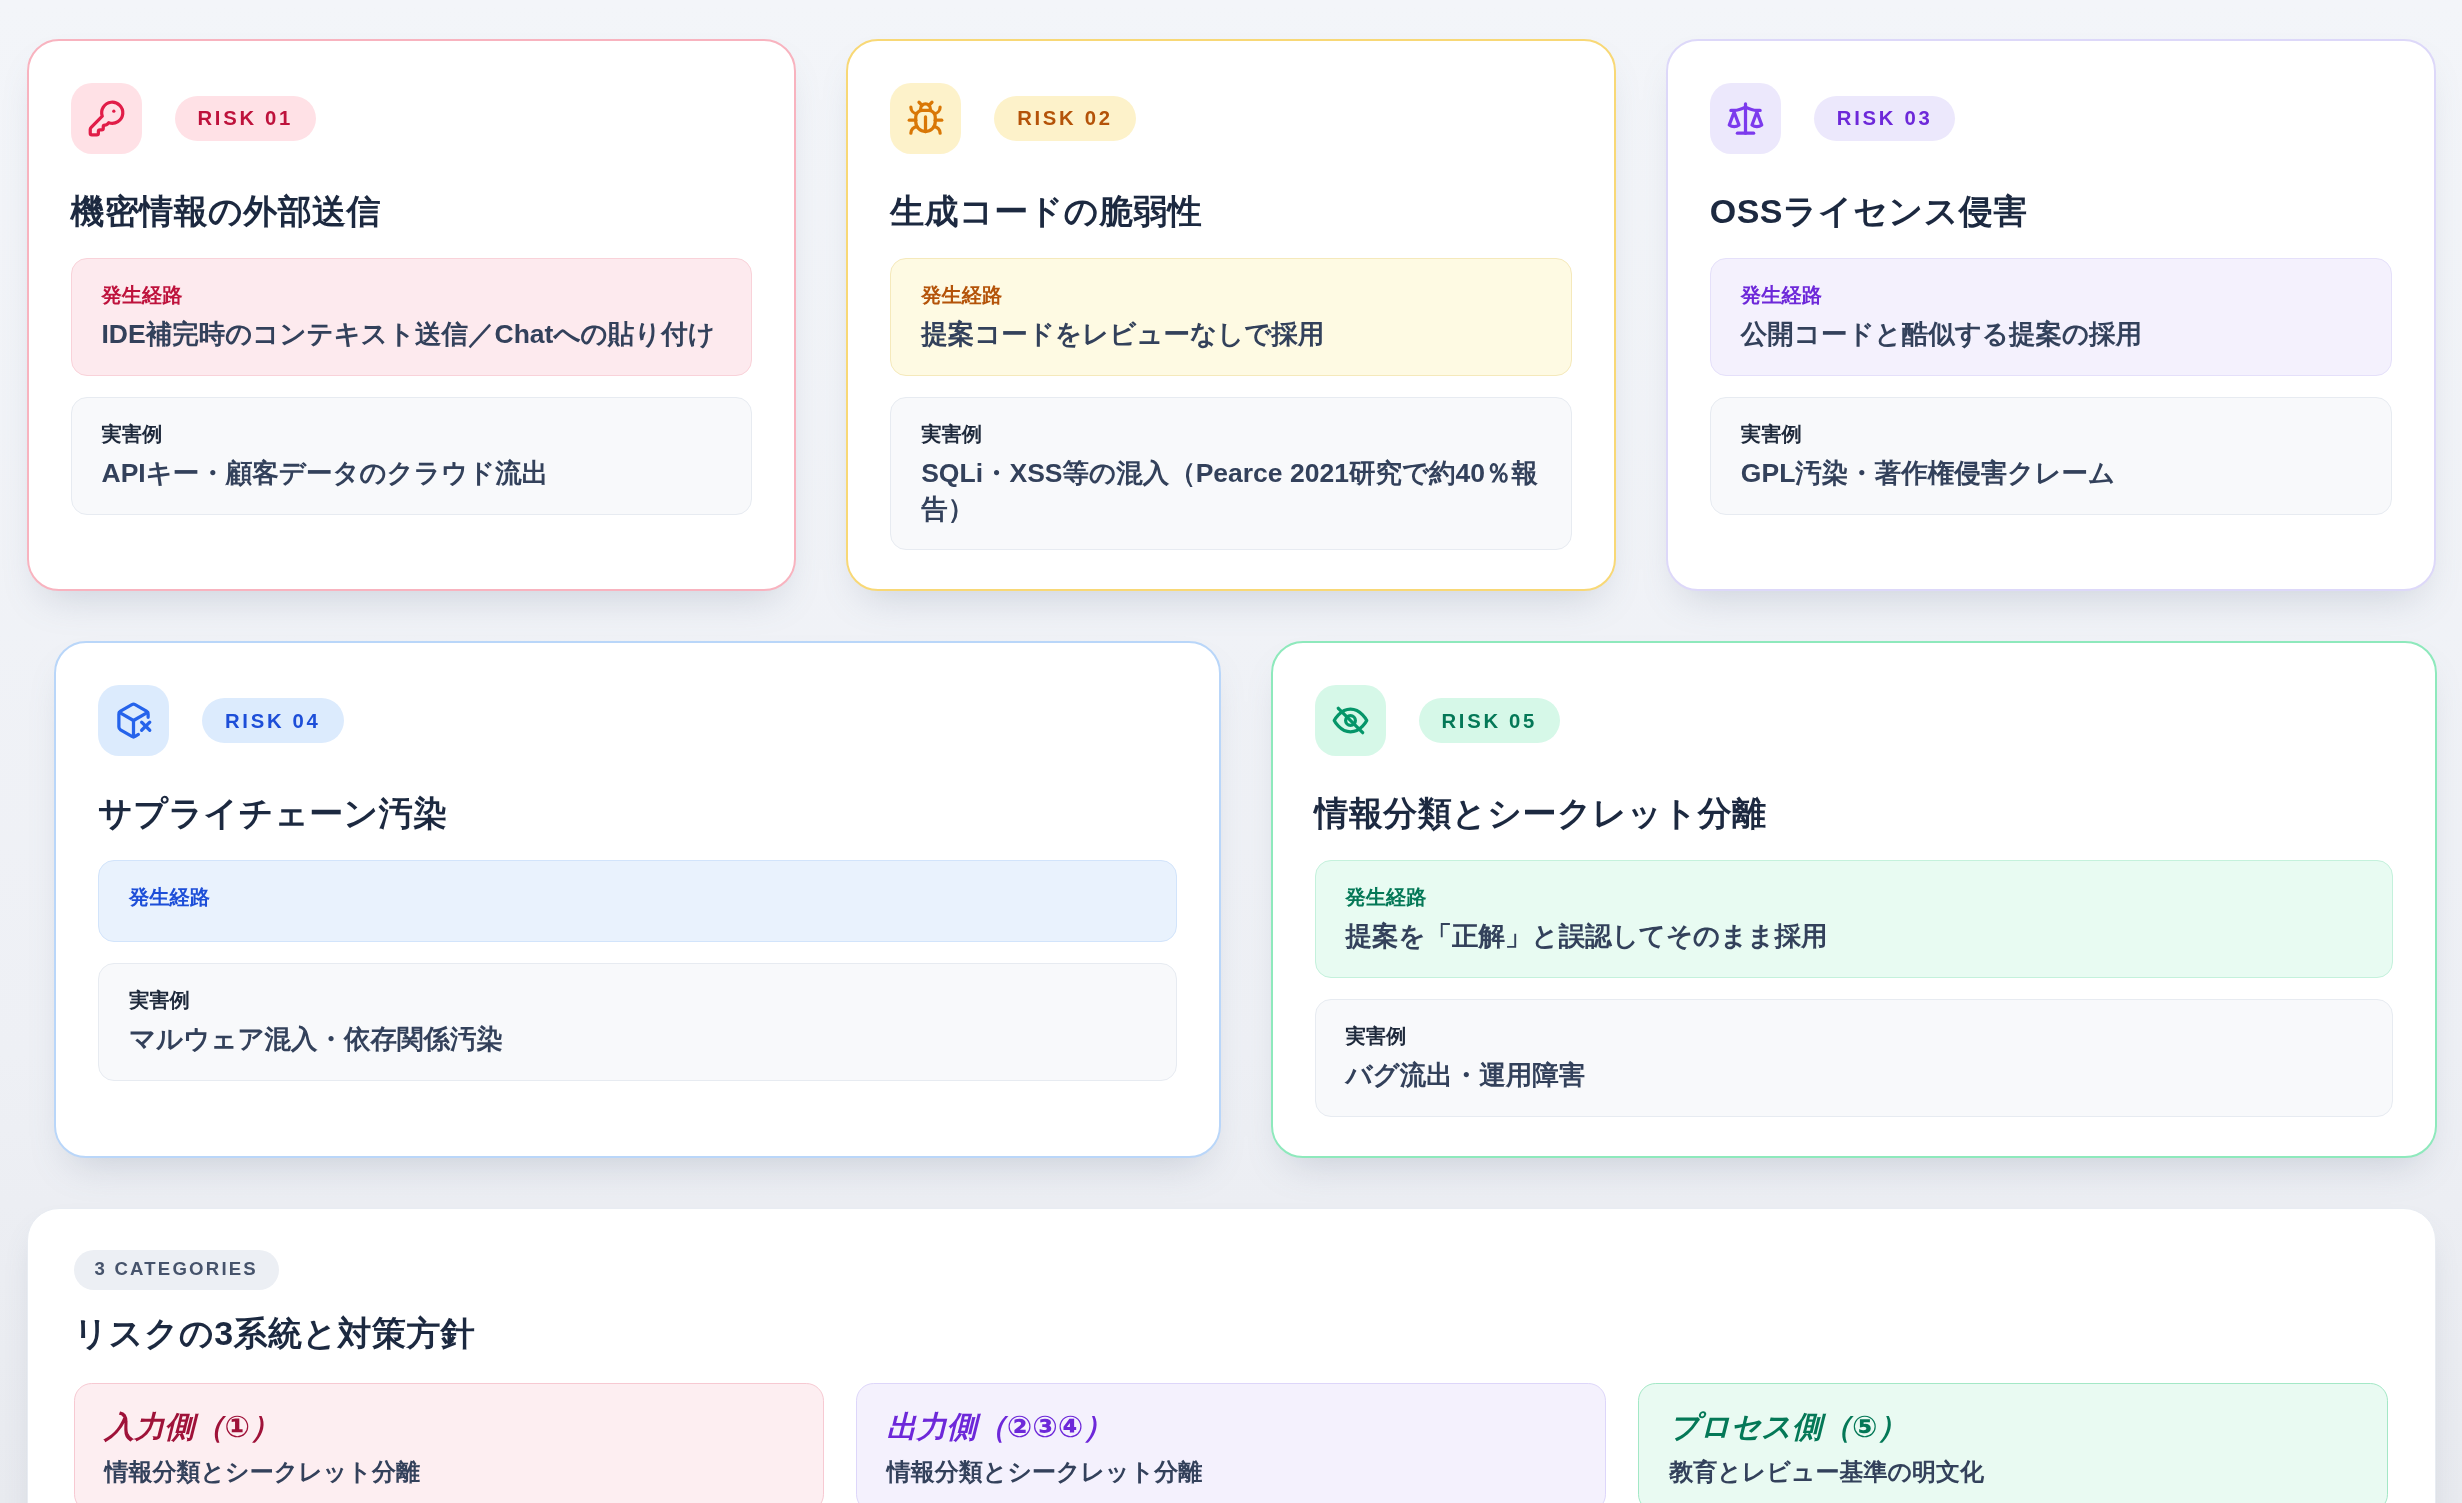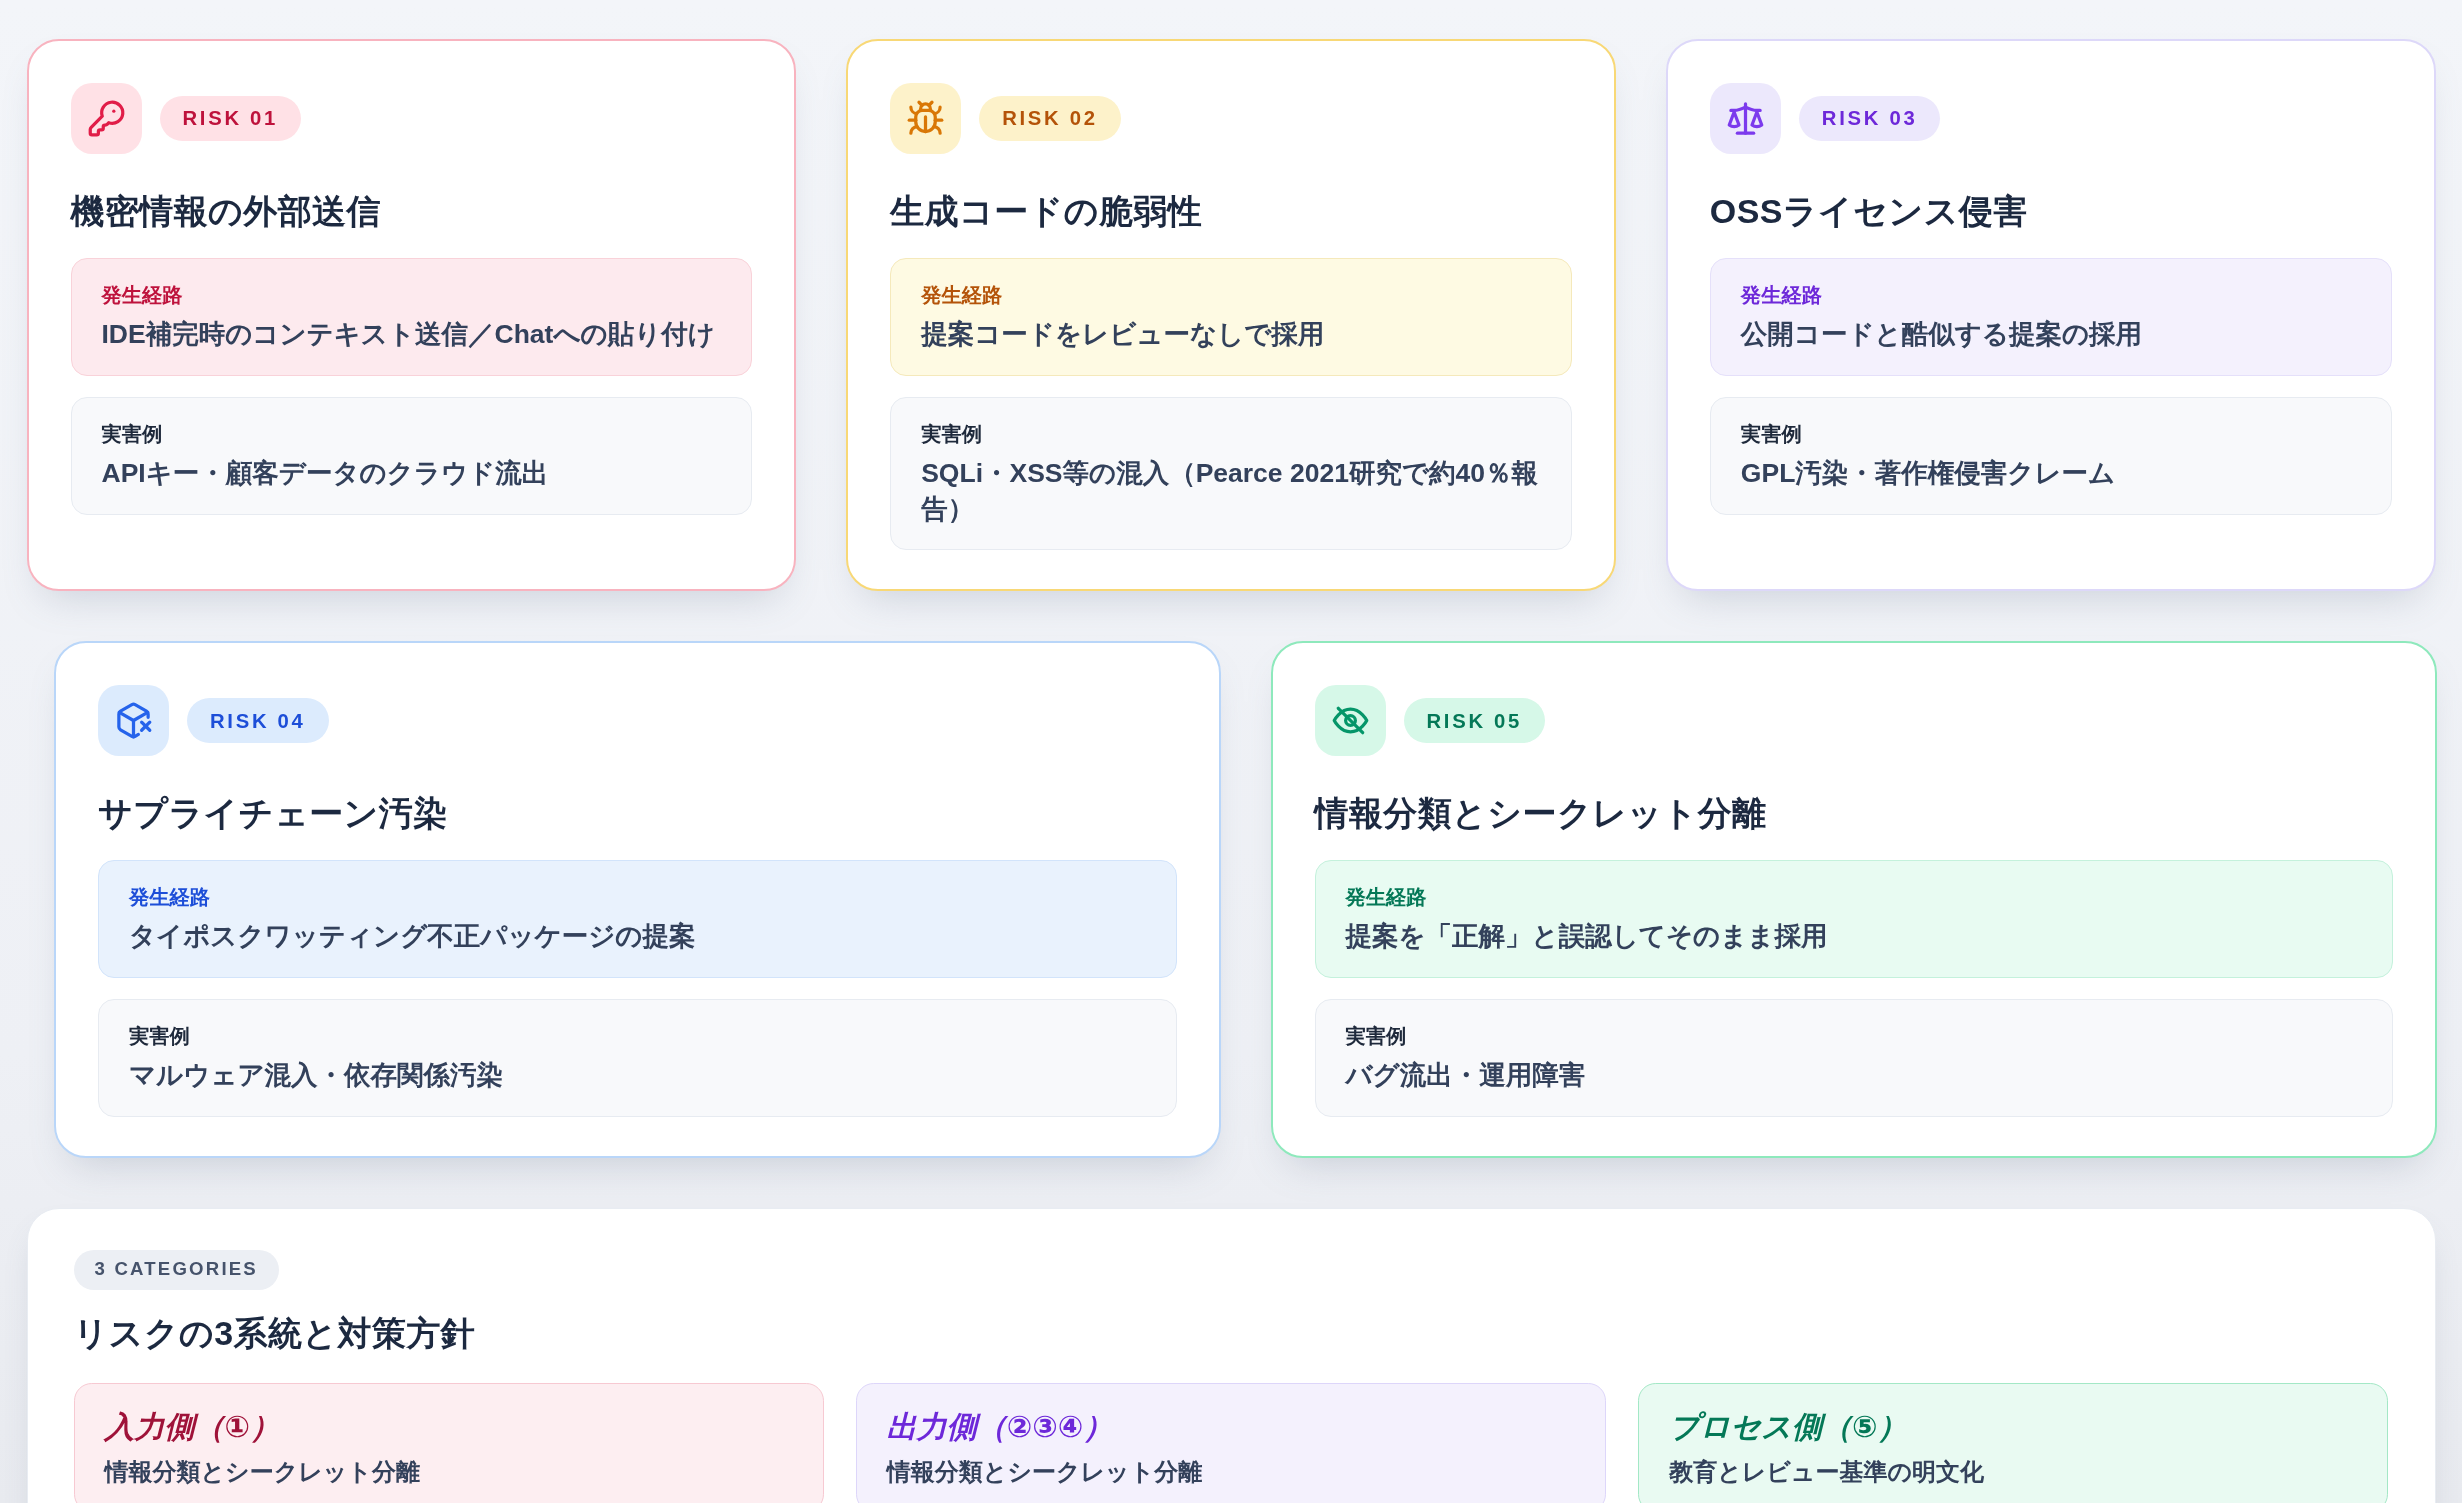--- a/index.html
+++ b/index.html
@@ -18,21 +18,21 @@
 
   
   .card{
     background:#ffffff;
     border-radius:32px;
     padding:42px 42px 39px;
     box-sizing:border-box;
     border:2.7px solid var(--border);
     box-shadow:0 19.5px 39px -16px rgba(100,116,139,.28);
   }
-  .card-head{display:flex;align-items:center;gap:18px;margin-bottom:35px;}
+  .card-head{display:flex;align-items:center;gap:33px;margin-bottom:35px;}
   .icon-tile{
     width:71px;height:71px;border-radius:21px;
     background:var(--tile-bg);
     display:flex;align-items:center;justify-content:center;
     flex:0 0 auto;
   }
   .icon-tile svg{width:39px;height:39px;stroke:var(--accent);fill:none;stroke-width:2;stroke-linecap:round;stroke-linejoin:round;}
   .badge{
     display:inline-block;
     background:var(--badge-bg);
@@ -193,21 +193,20 @@
               <path d="M12 22V12"></path>
               <path d="m17 13 5 5"></path>
               <path d="m22 13-5 5"></path>
             </svg>
         </div>
         <span class="badge">RISK 04</span>
       </div>
       <h2 class="card-title">サプライチェーン汚染</h2>
       <div class="info-box path">
         <div class="box-label">発生経路</div>
-        <div class="box-text">タイポスクワッティング不正パッケージの提案</div>
       </div>
       <div class="info-box harm">
         <div class="box-label">実害例</div>
         <div class="box-text">マルウェア混入・依存関係汚染</div>
       </div>
     </article>
 
     <article class="card green">
       <div class="card-head">
         <div class="icon-tile">

